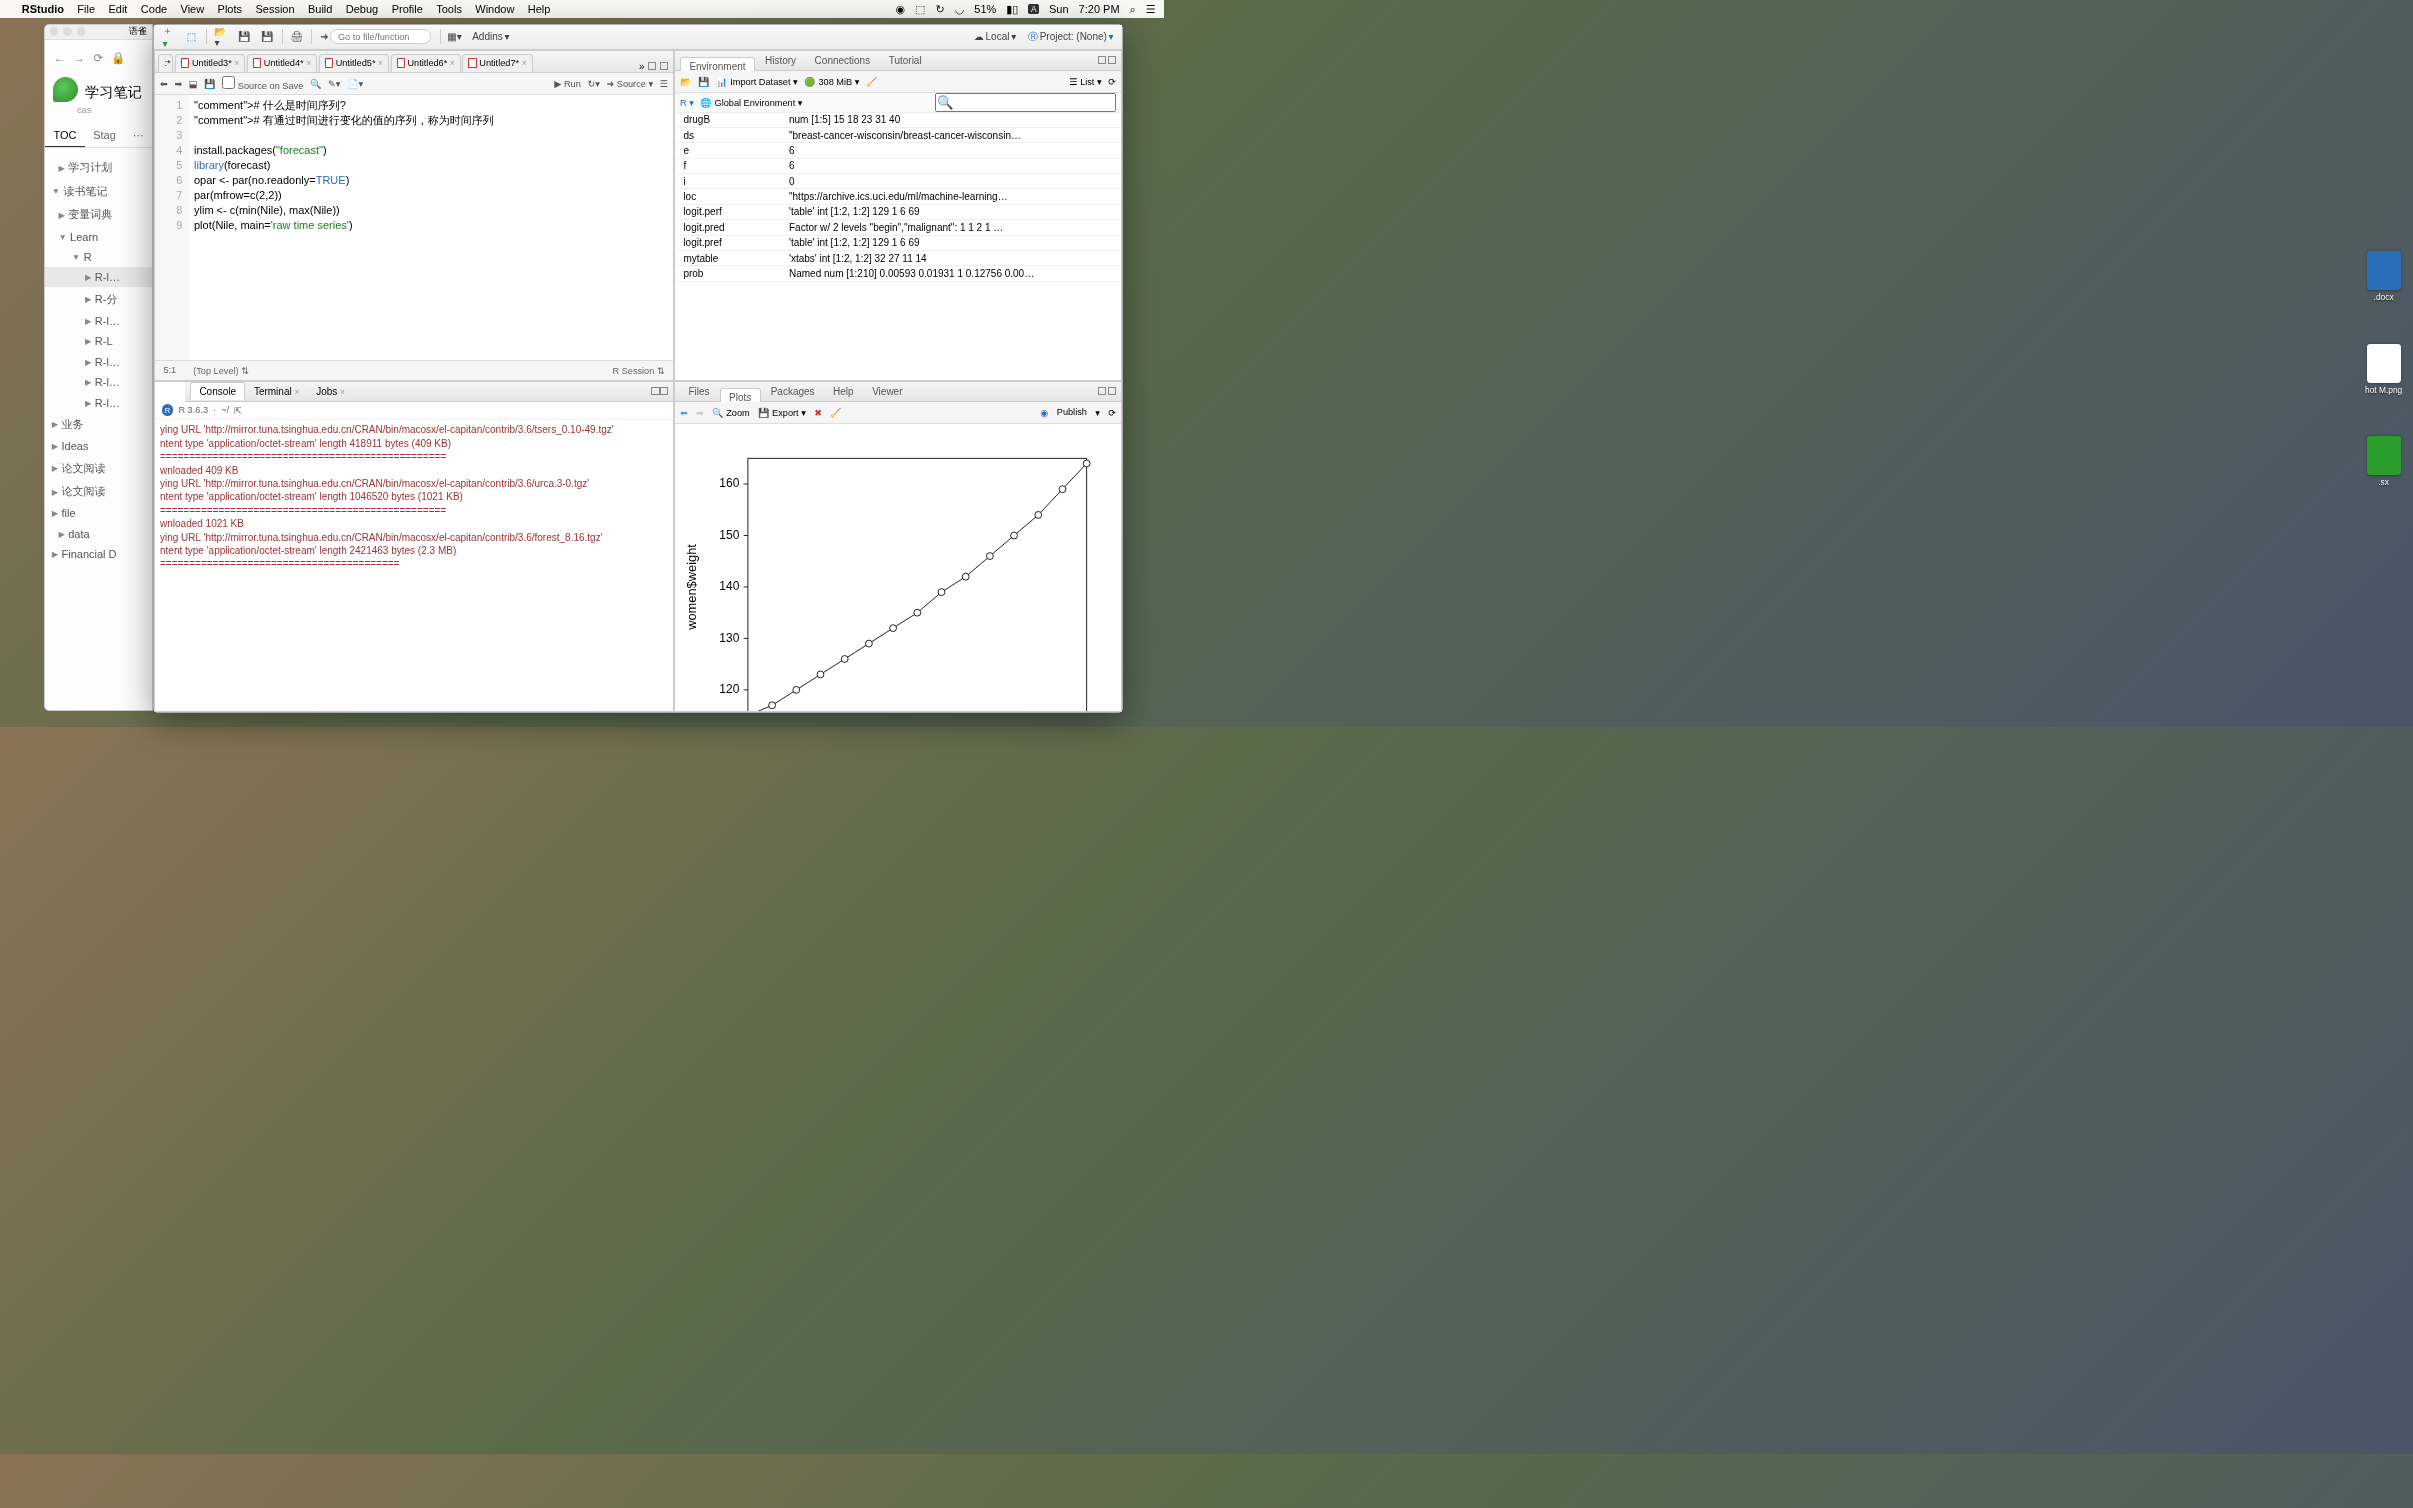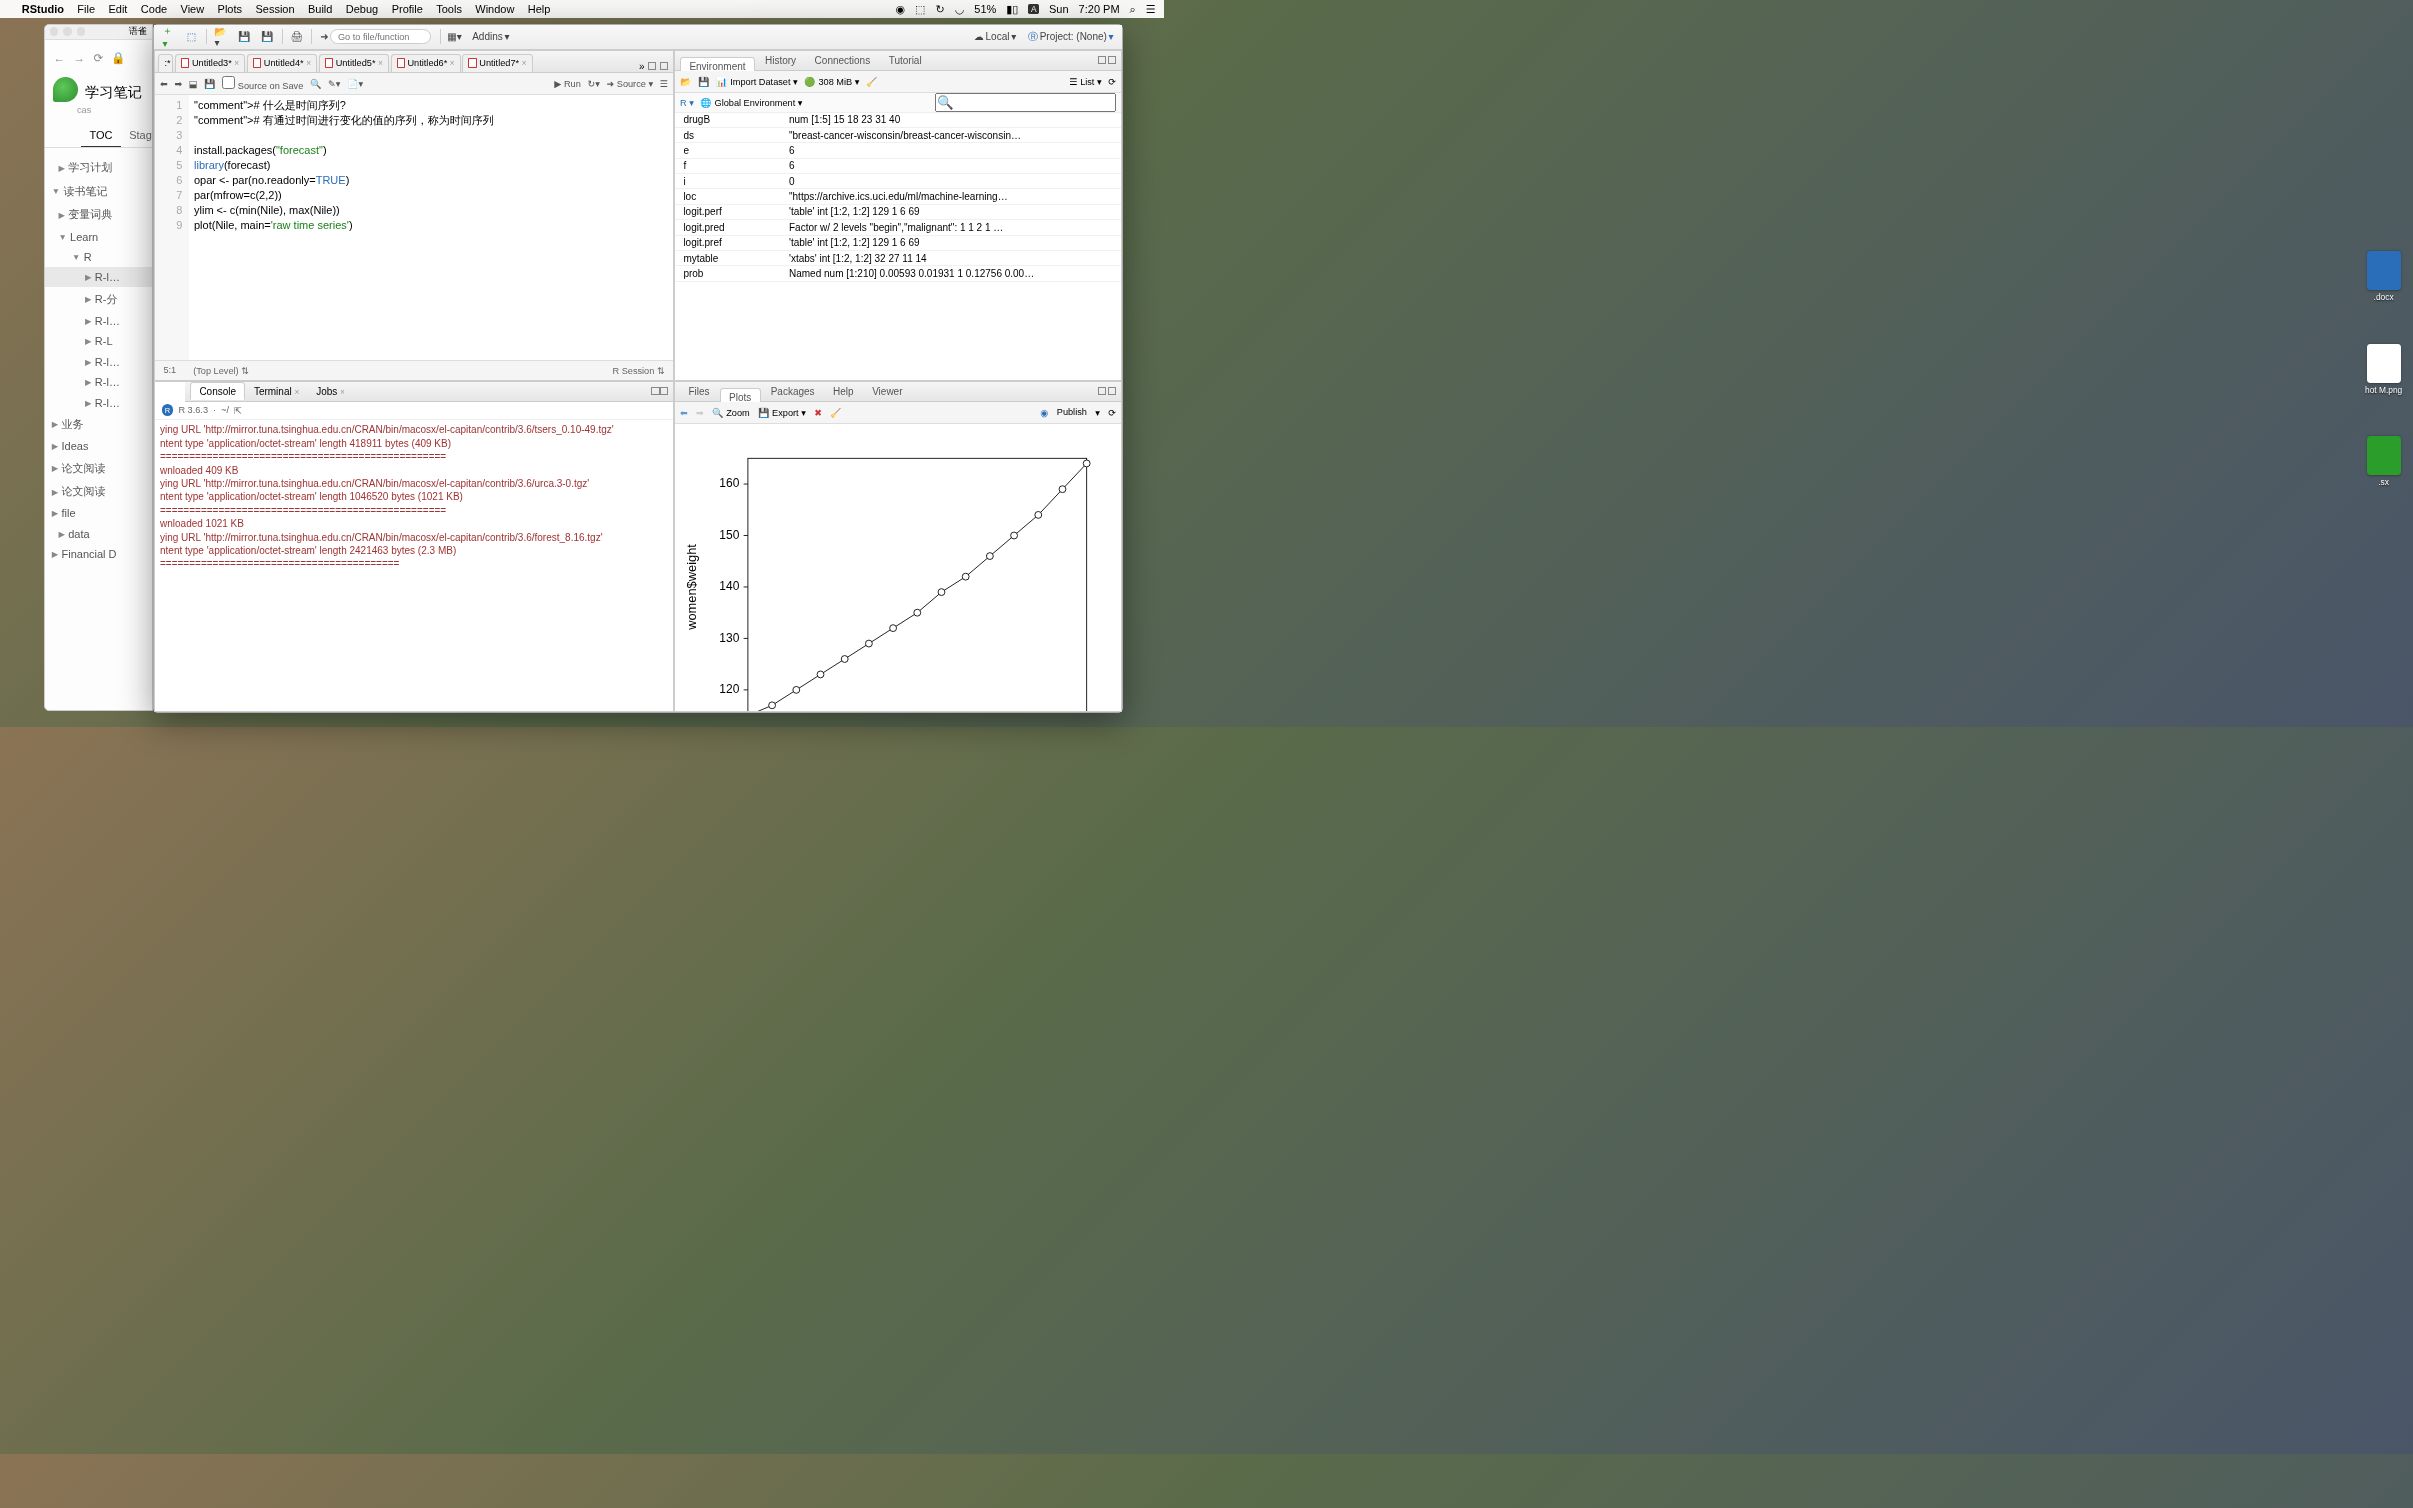--- a/index.html
+++ b/index.html
@@ -15,21 +15,21 @@
 
 .left-app { position: absolute; left: 44px; top: 23.5px; width: 109px; height: 687px; background: #fdfdfd; border: 0.8px solid #ccc; border-radius: 5px 0 0 5px; overflow: hidden; }
 .left-app-header { padding: 8.4px; display: flex; align-items: flex-end; gap: 6.7px; }
 .parrot { width: 25px; height: 25px; background: radial-gradient(circle at 40% 40%, #5ec85a 0%, #3b9e3b 70%); border-radius: 50% 50% 50% 10%; }
 .left-title { font-size: 14.2px; font-weight: 500; }
 .left-sub { font-size: 9.2px; color: #999; margin-left: 32px; margin-top: -5px; }
 .left-toolbar { display: flex; padding: 3.4px 8.4px; gap: 8.4px; margin-top: 8.4px; }
 .left-arrow { color: #888; font-size: 11.7px; }
 .left-tabs { display: flex; border-bottom: 0.8px solid #ddd; margin-top: 8.4px; }
 .left-tab { padding: 5px 8.4px; font-size: 11px; color: #666; }
-.left-tab.active { color: #000; border-bottom: 1.7px solid #333; margin-left: 36px; }
+.left-tab.active { color: #000; border-bottom: 1.7px solid #333; }
 .tree { padding: 8.4px 0; font-size: 11px; }
 .tree-item { padding: 4.2px 6.7px; display: flex; align-items: center; gap: 3.4px; color: #555; }
 .tree-item.l1 { padding-left: 13.4px; }
 .tree-item.l2 { padding-left: 27px; }
 .tree-item.l3 { padding-left: 40px; }
 .tree-item.selected { background: #e8e8e8; }
 .tri { font-size: 8.4px; color: #888; }
 
 
 .rstudio { position: absolute; left: 153px; top: 23.5px; width: 970px; height: 689px; background: #ededed; border: 0.8px solid #aaa; border-radius: 5px; box-shadow: 0 8.4px 34px rgba(0,0,0,0.4); display: flex; flex-direction: column; }

